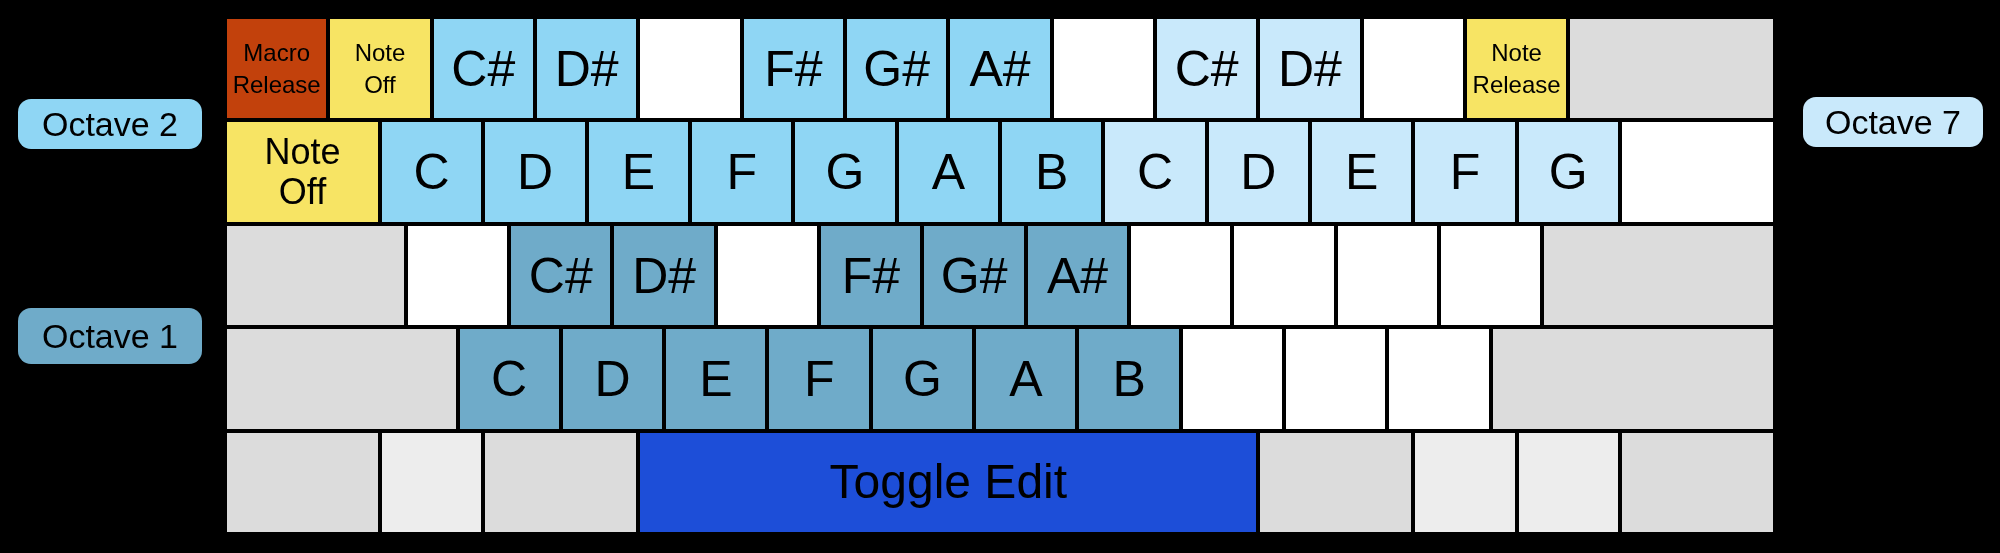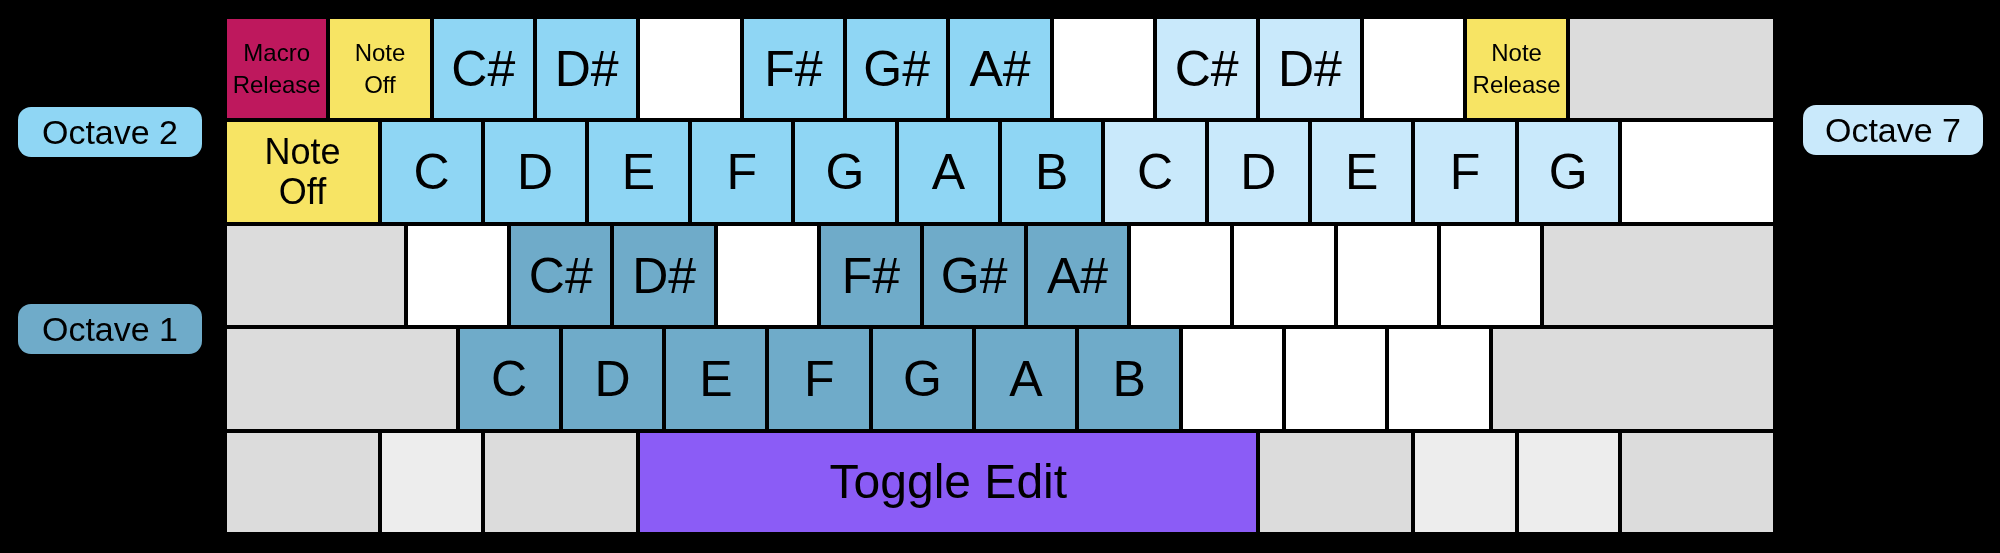--- a/index.html
+++ b/index.html
@@ -46,38 +46,37 @@
   .txt-sm  { font-size: 24px; line-height: 32px; }
   .pill {
     position: absolute;
     display: flex;
     align-items: center;
     justify-content: center;
     font-size: 34px;
     color: #000;
     border-radius: 13px;
     white-space: nowrap;
-    margin-top: 8px;
   }
   .pill-octave2 { left: 18px;   top: 99px;  width: 184px; height: 50px; }
-  .pill-octave1 { left: 18px;   top: 296px; width: 184px; height: 50px; }
+  .pill-octave1 { left: 18px;   top: 308px; width: 184px; height: 56px; }
   .pill-octave3 { left: 1803px; top: 97px;  width: 180px; height: 50px; }
 </style>
 </head>
 <body>
 
 <div class="pill pill-octave2" style="background: rgb(143, 214, 244);">Octave 2</div>
 
 <div class="pill pill-octave1" style="background: rgb(111, 171, 201);">Octave 1</div>
 
 <div class="pill pill-octave3" style="background: rgb(201, 233, 251);">Octave 7</div>
 
 <div class="keyboard">
     <div class="kb-row">
-      <div class="key txt-sm" style="width: 6.66667%; background: #be185d;">
+      <div class="key txt-sm" style="width: 6.66667%; background: #c2410c;">
         <div>Macro</div>
         <div>Release</div>
       </div>
       <div class="key txt-sm" style="width: 6.66667%; background: rgb(247, 228, 100);">
         <div>Note</div>
         <div>Off</div>
       </div>
       <div class="key txt-lg" style="width: 6.66667%; background: rgb(143, 214, 244);">
         <div>C#</div>
       </div>
@@ -201,21 +200,21 @@
       </div>
       <div class="key" style="width: 6.66667%; background: rgb(255, 255, 255);"></div>
       <div class="key" style="width: 6.66667%; background: rgb(255, 255, 255);"></div>
       <div class="key" style="width: 6.66667%; background: rgb(255, 255, 255);"></div>
       <div class="key" style="width: 18.3333%; background: rgb(220, 220, 220);"></div>
     </div>
     <div class="kb-row">
       <div class="key" style="width: 10%; background: rgb(220, 220, 220);"></div>
       <div class="key" style="width: 6.66667%; background: rgb(237, 237, 237);"></div>
       <div class="key" style="width: 10%; background: rgb(220, 220, 220);"></div>
-      <div class="key txt-lg2" style="width: 40%; background: #8b5cf6;">
+      <div class="key txt-lg2" style="width: 40%; background: #1d4ed8;">
         <div>Toggle Edit</div>
       </div>
       <div class="key" style="width: 10%; background: rgb(220, 220, 220);"></div>
       <div class="key" style="width: 6.66667%; background: rgb(237, 237, 237);"></div>
       <div class="key" style="width: 6.66667%; background: rgb(237, 237, 237);"></div>
       <div class="key" style="width: 10%; background: rgb(220, 220, 220);"></div>
     </div>
   </div>
 
 </body></html>

